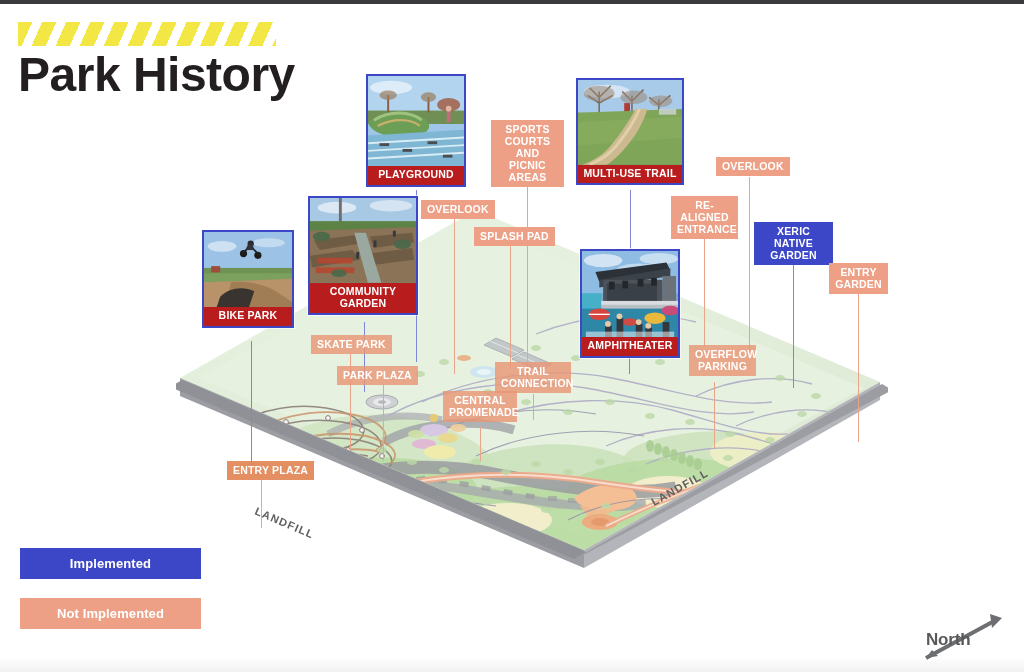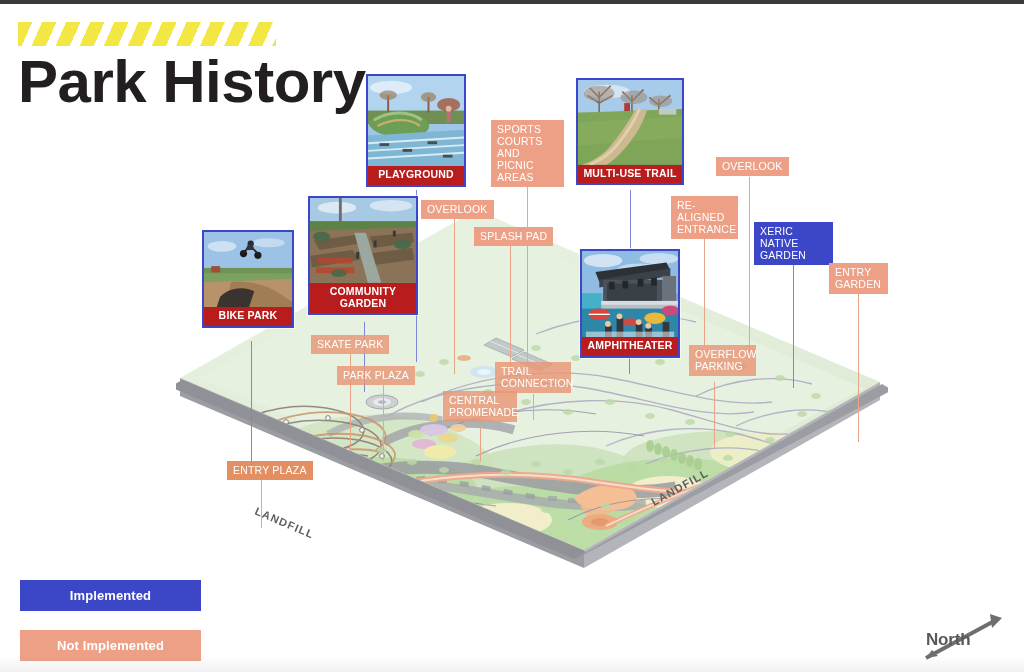--- a/index.html
+++ b/index.html
@@ -36,21 +36,21 @@
   .hashes {
     width: 258px; height: 24px;
     background: repeating-linear-gradient(
       114deg,
       #f2e745 0px, #f2e745 13px,
       #ffffff 13px, #ffffff 22px
     );
   }
   .page-title {
     margin-top: 4px;
-    font-size: 60px;
+    font-size: 48px;
     font-weight: bold;
     letter-spacing: -0.5px;
     color: #231f20;
     line-height: 1.05;
     font-family: "Liberation Sans", sans-serif;
   }
 
   
   .map-wrap {
     position: absolute;
@@ -80,21 +80,22 @@
     letter-spacing: 0.2px;
     padding: 3px 2px 4px 2px;
     line-height: 1.12;
   }
 
   
   .lbl {
     position: absolute;
     color: #ffffff;
     font-size: 10.5px;
-    font-weight: normal;
+    font-weight: bold;
+    text-align: center;
     letter-spacing: 0.2px;
     line-height: 1.15;
     padding: 3px 6px 4px 6px;
     white-space: pre-line;
   }
   .lbl.blue   { background: #3b47c6; }
   .lbl.salmon { background: #eda085; }
   .lbl.salmon-soft { background: rgba(233,150,118,0.82); }
   .lbl.salmon-strong { background: rgba(226,133,85,0.92); }
 
@@ -102,21 +103,21 @@
   .leader {
     position: absolute;
     width: 1px;
   }
   .leader.blue   { background: #7d86d8; }
   .leader.salmon { background: #e9a489; }
 
   
   .legend {
     position: absolute;
-    left: 20px; top: 548px; margin-top: 32px;
+    left: 20px; top: 548px;
   }
   .legend-item {
     color: #ffffff;
     font-size: 13px;
     font-weight: bold;
     padding: 8px 16px;
     width: 181px;
     text-align: center;
     letter-spacing: 0.1px;
   }

